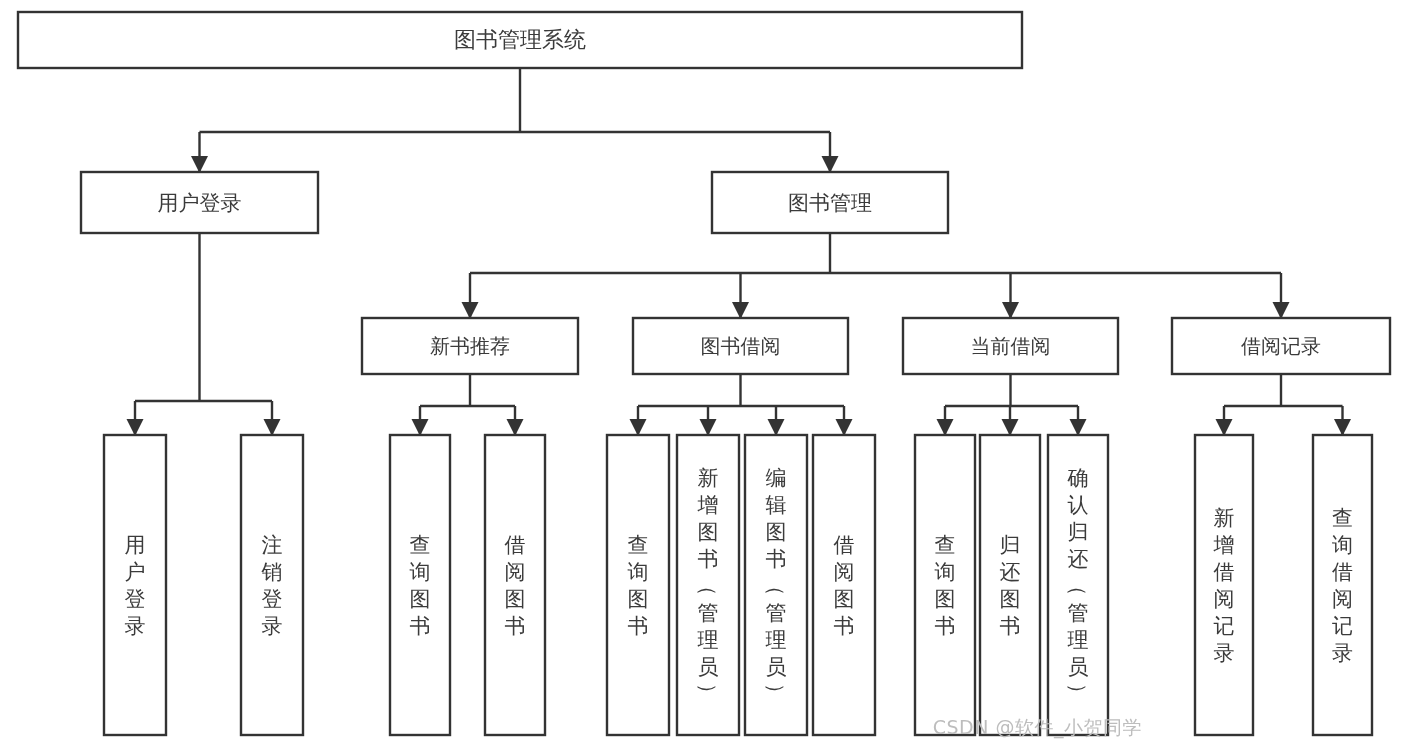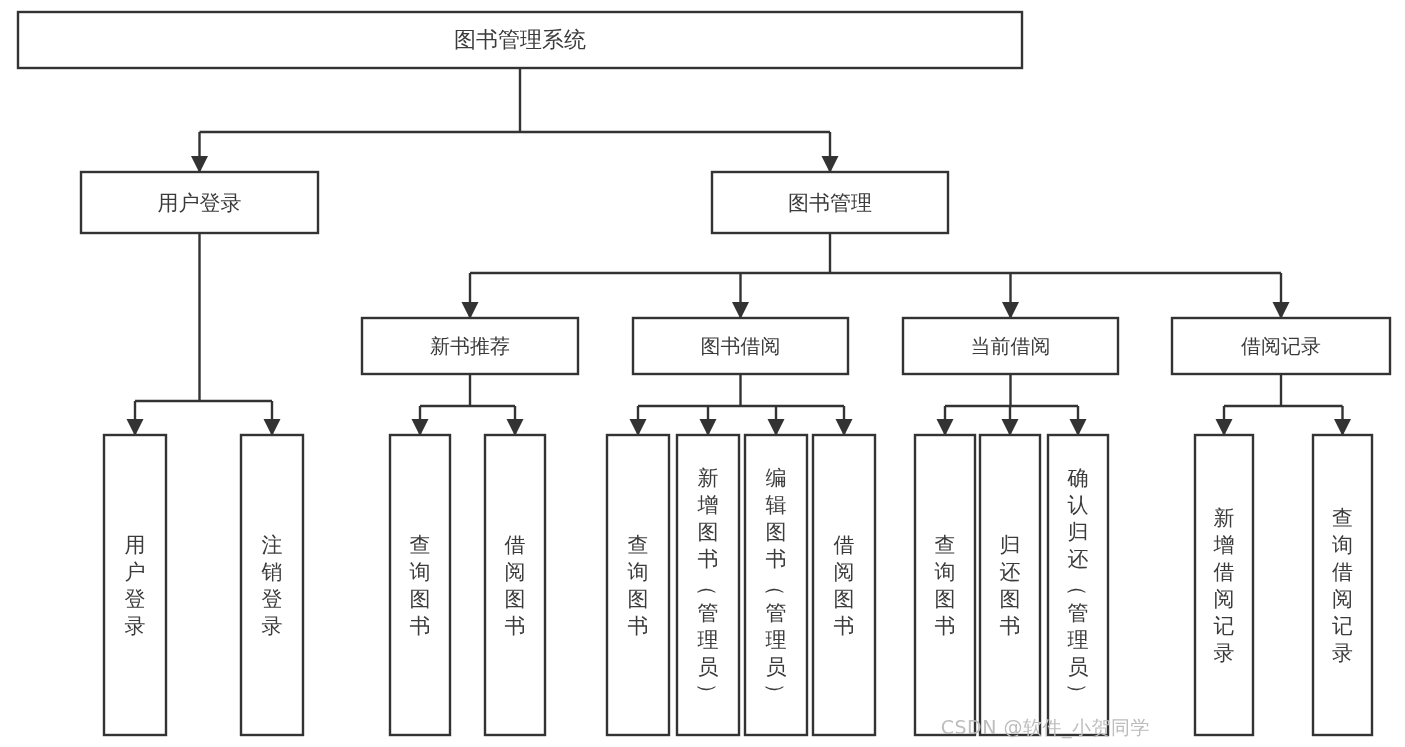--- a/index.html
+++ b/index.html
@@ -49,21 +49,21 @@
     stroke-width: 2.4;
     fill: none;
     stroke-linecap: butt;
   }
   .arrow-head {
     fill: #333333;
     stroke: none;
   }
   .watermark {
     position: absolute;
-    right: 5px;
+    right: 13px;
     bottom: 6px;
     font-family: "DejaVu Sans", "Liberation Sans", sans-serif;
     font-size: 19px;
     color: #bdbdbd;
     letter-spacing: 0.5px;
     white-space: nowrap;
     pointer-events: none;
   }
 </style>
 </head>

